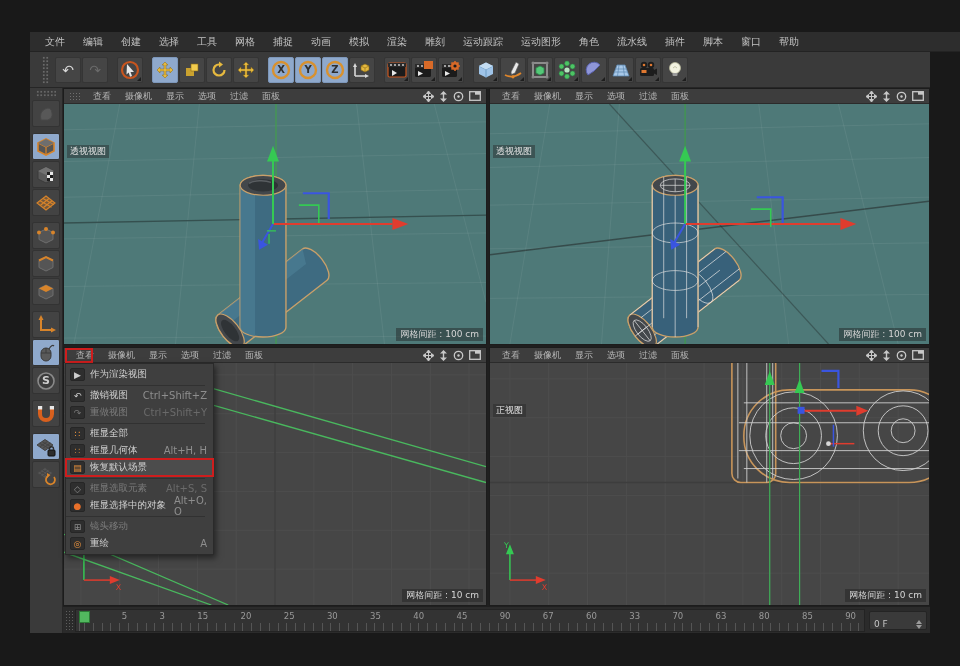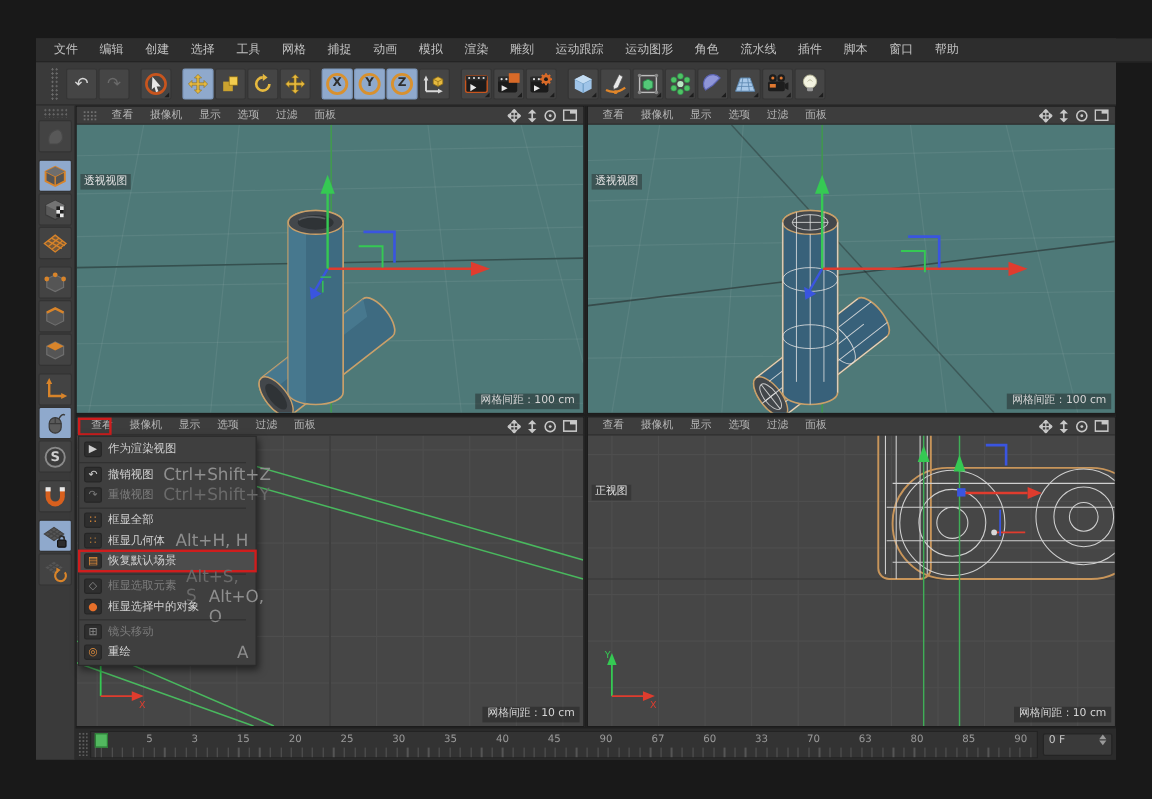--- a/index.html
+++ b/index.html
@@ -52,33 +52,33 @@
 
   
   .ctx-menu { position:absolute; left:1px; top:15px; width:149px; background:#3f3f3f; border:1px solid #2a2a2a; box-shadow:2px 3px 6px rgba(0,0,0,.5); z-index:20; padding:2px 0; }
   .mi { display:flex; align-items:center; height:17px; padding:0 6px 0 4px; font-size:9.5px; color:#d0d0d0; position:relative; }
   .mi[data-type="separator"] { height:4px; padding:0; }
   .mi[data-type="separator"]:before { content:""; display:block; width:100%; border-top:1px solid #313131; }
   .mi[data-state="disabled"] { color:#7c7c7c; }
   .mi[data-state="highlighted"] { background:#4c4c4c; outline:2px solid #cf1d1d; outline-offset:-1px; }
   .mi-icon { width:15px; height:13px; background:#2e2e2e; border:1px solid #262626; border-radius:2px; margin-right:5px; display:flex; align-items:center; justify-content:center; font-size:9px; flex-shrink:0; }
   .mi-label { flex:1; white-space:nowrap; }
-  .mi-shortcut { font-size:14px; color:#8e8e8e; margin-left:8px; }
+  .mi-shortcut { font-size:10px; color:#8e8e8e; margin-left:8px; }
   .mi[data-state="disabled"] .mi-shortcut { color:#6a6a6a; }
 
   
   .timeline { position:absolute; left:33px; top:574px; width:867px; height:27px; background:#2b2b2b; border-top:1px solid #1f1f1f; display:flex; align-items:center; }
   .tl-grip { width:8px; height:20px; margin:0 2px; background-image:radial-gradient(#5e5e5e 0.7px, transparent 1px); background-size:3px 3px; }
   .ruler { position:relative; flex:1; height:23px; background:#333; border:1px solid #232323; margin-right:4px; }
   .ticks { display:flex; justify-content:space-between; padding:0 8px; font-size:8.5px; color:#9a9a9a; line-height:12px; }
   .tickmarks { position:absolute; left:0; right:0; bottom:0; height:8px;
      background-image:repeating-linear-gradient(90deg, #555 0 1px, transparent 1px 8.8px);
      background-position:8px 0; }
   .frame-marker { position:absolute; left:3px; top:1px; width:11px; height:12px; background:#52b85f; border:1px solid #2c7c36; }
-  .frame-box { width:58px; height:19px; background:#3a3a3a; border:1px solid #242424; border-radius:2px; margin-right:3px; display:flex; align-items:flex-start; font-size:9px; color:#c5c5c5; padding:0 4px; }
+  .frame-box { width:58px; height:19px; background:#3a3a3a; border:1px solid #242424; border-radius:2px; margin-right:3px; display:flex; align-items:flex-end; font-size:9px; color:#c5c5c5; padding:0 4px; }
   .frame-stepper { margin-left:auto; display:flex; flex-direction:column; gap:1px; }
   .frame-stepper i { display:block; width:0; height:0; border-left:3px solid transparent; border-right:3px solid transparent; }
   .frame-stepper .up { border-bottom:4px solid #9a9a9a; }
   .frame-stepper .dn { border-top:4px solid #9a9a9a; }
 
   svg text { font-family:"DejaVu Sans","Liberation Sans",sans-serif; }
 </style>
 </head>
 <body>
 

